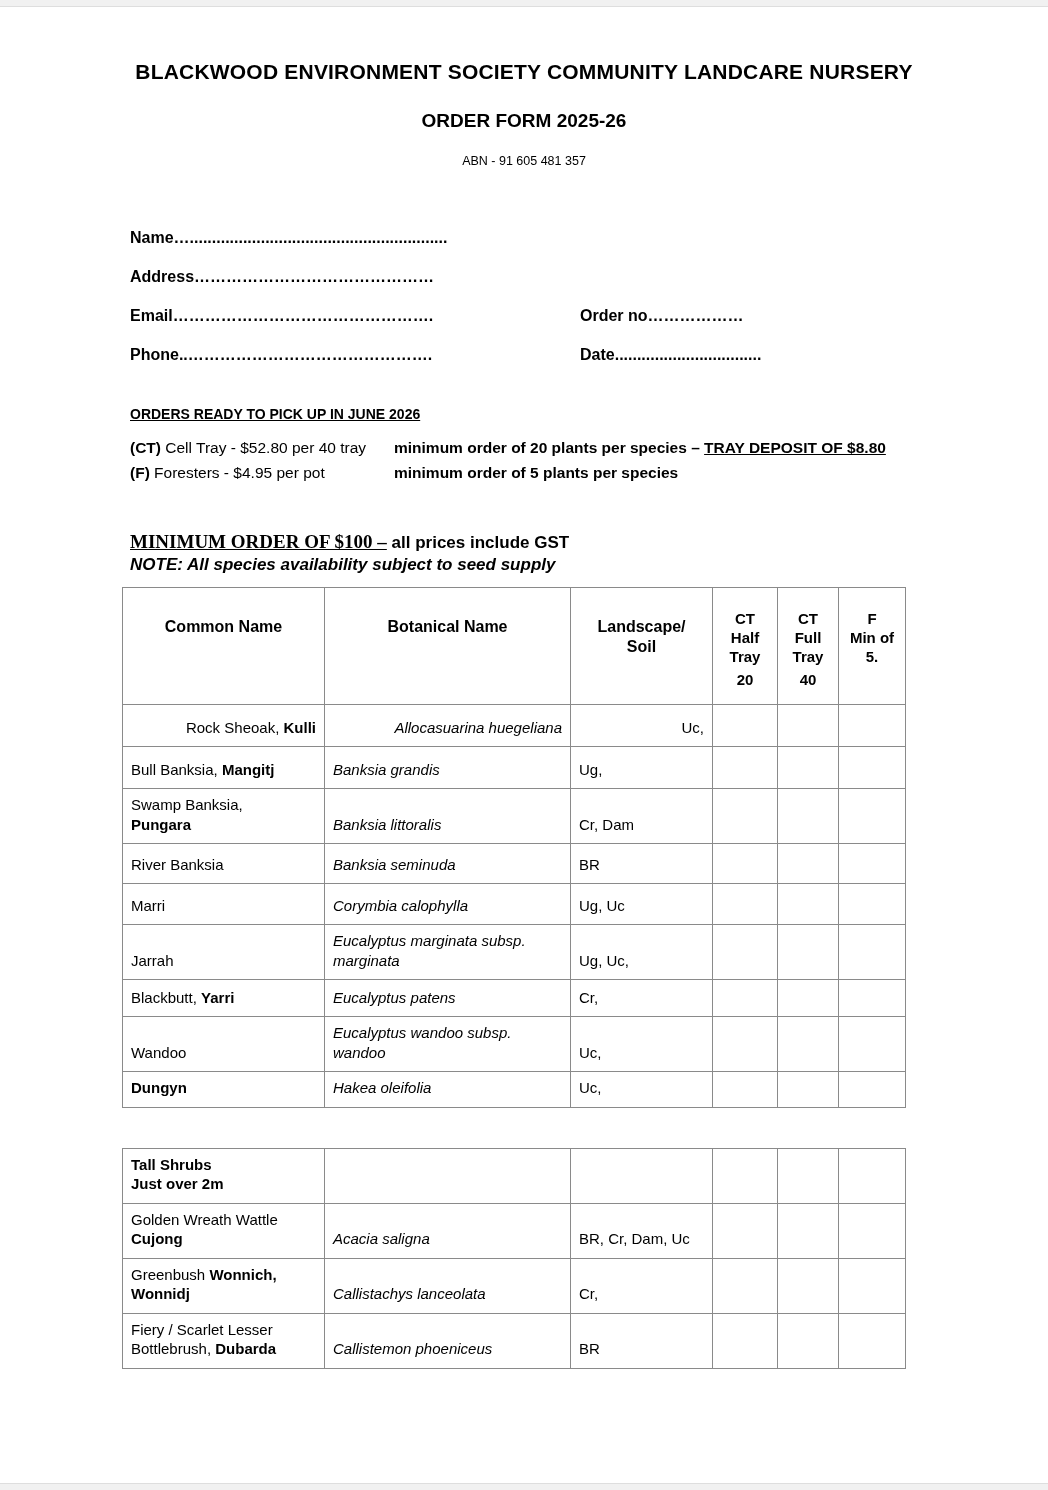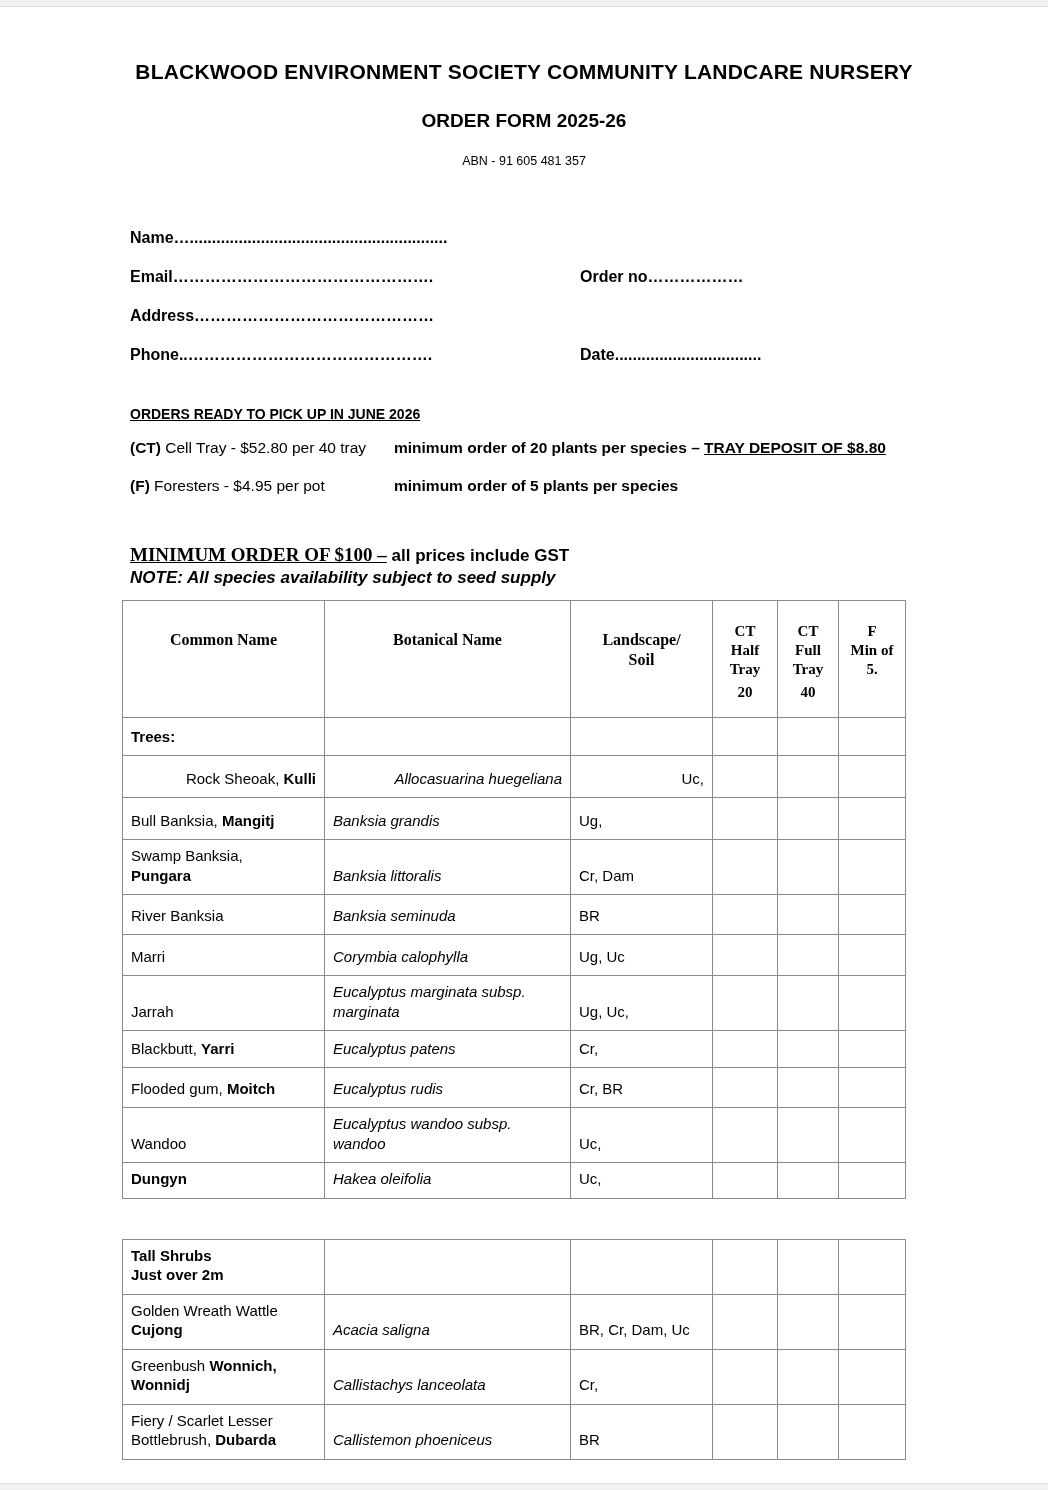--- a/index.html
+++ b/index.html
@@ -60,21 +60,21 @@
     font-size: 14px;
     font-weight: bold;
     text-decoration: underline;
   }
   .price-line {
     margin-top: 16px;
     font-size: 15.5px;
     line-height: 19px;
     white-space: nowrap;
   }
-  .price-line + .price-line { margin-top: 19px; }
+  .price-line + .price-line { margin-top: 6px; }
   .price-line .left-part { display: inline-block; width: 264px; }
   .bold { font-weight: bold; }
   .underline { text-decoration: underline; }
 
   .min-order-line { margin-top: 48px; line-height: 23px; white-space: nowrap; }
   .min-order-serif {
     font-family: "Liberation Serif", serif;
     font-size: 19px;
     font-weight: bold;
     text-decoration: underline;
@@ -97,21 +97,20 @@
   table.t2 { margin-top: 40px; }
   .order-table th, .order-table td {
     border: 1px solid #8a8a8a;
     overflow: hidden;
   }
   .order-table th {
     font-size: 15px;
     font-weight: bold;
     padding: 8px;
     vertical-align: top;
-    font-family: Liberation Serif, serif;
   }
   .th-flex {
     display: flex;
     flex-direction: column;
     justify-content: space-between;
     height: 86px;
     padding: 7px 2px;
     text-align: center;
     white-space: pre-line;
     line-height: 1.28;
@@ -140,24 +139,24 @@
     <div class="doc-abn">ABN - 91 605 481 357</div>
   </div>
 
   <div class="content">
 
     <div class="form-fields">
       <div class="field-row">
         <span>Name…..........................................................</span>
       </div>
       <div class="field-row">
-        <span class="left-col">Email………………………………………….</span><span>Order no………………</span>
+        <span>Address………………………………………</span>
       </div>
       <div class="field-row">
-        <span>Address………………………………………</span>
+        <span class="left-col">Email………………………………………….</span><span>Order no………………</span>
       </div>
       <div class="field-row">
         <span class="left-col">Phone..……………………………………….</span><span>Date.................................</span>
       </div>
     </div>
 
     <div class="pickup-heading">ORDERS READY TO PICK UP IN JUNE 2026</div>
 
     <div class="price-line">
       <span class="left-part"><span class="bold">(CT)</span><span> Cell Tray - $52.80 per 40 tray</span></span><span class="bold">minimum order of 20 plants per species – </span><span class="bold underline">TRAY DEPOSIT OF $8.80</span>
@@ -203,28 +202,20 @@
 Tray</div><div>40</div></div>
           </th>
           <th>
             <div class="th-flex"><div class="th-main">F
 Min of
 5.</div><div></div></div>
           </th>
         </tr>
       </thead>
       <tbody>
-          <tr style="height: 38px;">
-            <td class="cell common-cell"><span class="b">Trees:</span></td>
-            <td class="cell botanical-cell"></td>
-            <td class="cell soil-cell"></td>
-            <td class="cell qty-cell"></td>
-            <td class="cell qty-cell"></td>
-            <td class="cell qty-cell"></td>
-          </tr>
           <tr style="height: 42px; text-align: right;">
             <td class="cell common-cell"><span>Rock Sheoak, </span><span class="b">Kulli</span></td>
             <td class="cell botanical-cell">Allocasuarina huegeliana</td>
             <td class="cell soil-cell">Uc,</td>
             <td class="cell qty-cell"></td>
             <td class="cell qty-cell"></td>
             <td class="cell qty-cell"></td>
           </tr>
           <tr style="height: 42px;">
             <td class="cell common-cell"><span>Bull Banksia, </span><span class="b">Mangitj</span></td>
@@ -264,28 +255,20 @@
             <td class="cell botanical-cell">Eucalyptus marginata subsp. marginata</td>
             <td class="cell soil-cell">Ug, Uc,</td>
             <td class="cell qty-cell"></td>
             <td class="cell qty-cell"></td>
             <td class="cell qty-cell"></td>
           </tr>
           <tr style="height: 37px; margin-top: 38px;">
             <td class="cell common-cell"><span>Blackbutt, </span><span class="b">Yarri</span></td>
             <td class="cell botanical-cell">Eucalyptus patens</td>
             <td class="cell soil-cell">Cr,</td>
-            <td class="cell qty-cell"></td>
-            <td class="cell qty-cell"></td>
-            <td class="cell qty-cell"></td>
-          </tr>
-          <tr style="height: 40px;">
-            <td class="cell common-cell"><span>Flooded gum, </span><span class="b">Moitch</span></td>
-            <td class="cell botanical-cell">Eucalyptus rudis</td>
-            <td class="cell soil-cell">Cr, BR</td>
             <td class="cell qty-cell"></td>
             <td class="cell qty-cell"></td>
             <td class="cell qty-cell"></td>
           </tr>
           <tr style="height: 52px;">
             <td class="cell common-cell"><span>Wandoo</span></td>
             <td class="cell botanical-cell">Eucalyptus wandoo subsp. wandoo</td>
             <td class="cell soil-cell">Uc,</td>
             <td class="cell qty-cell"></td>
             <td class="cell qty-cell"></td>

